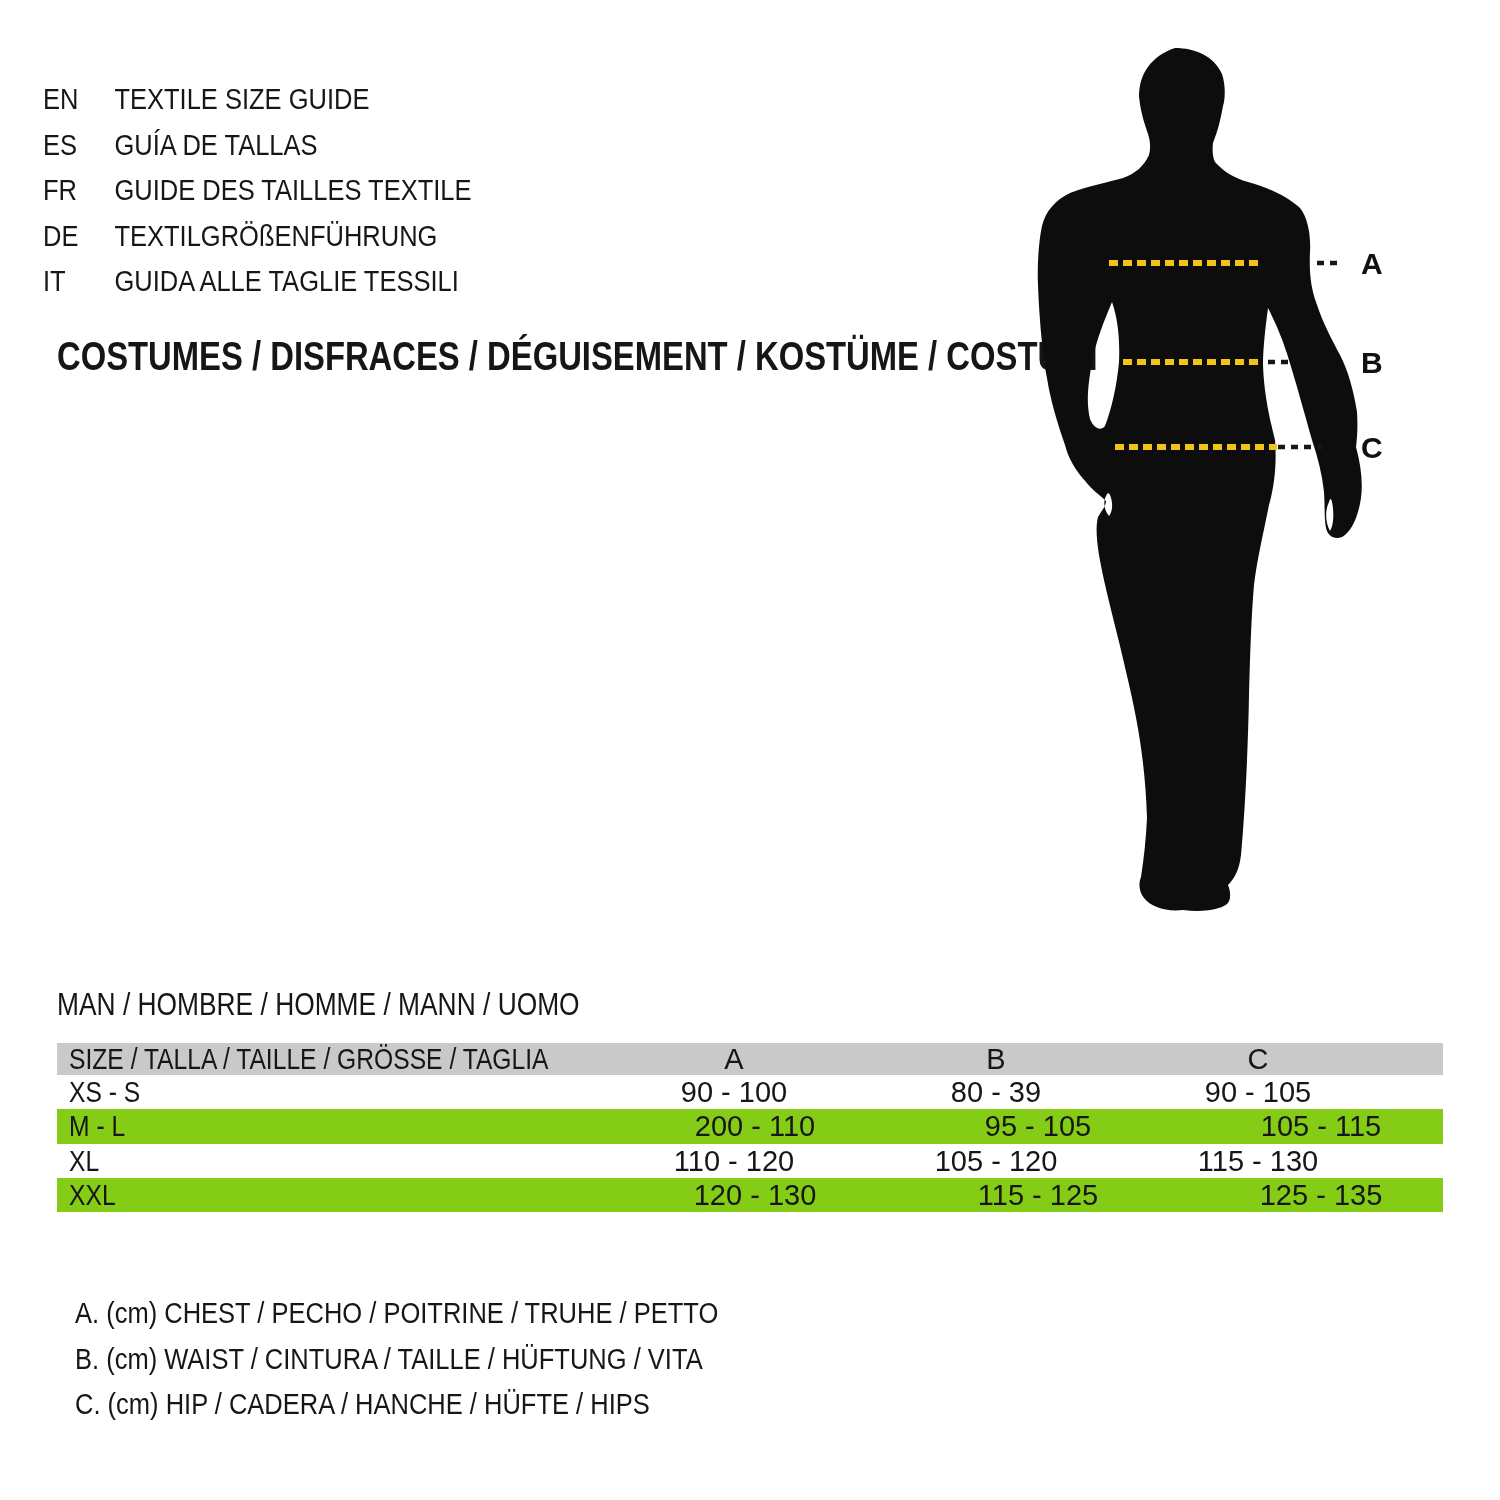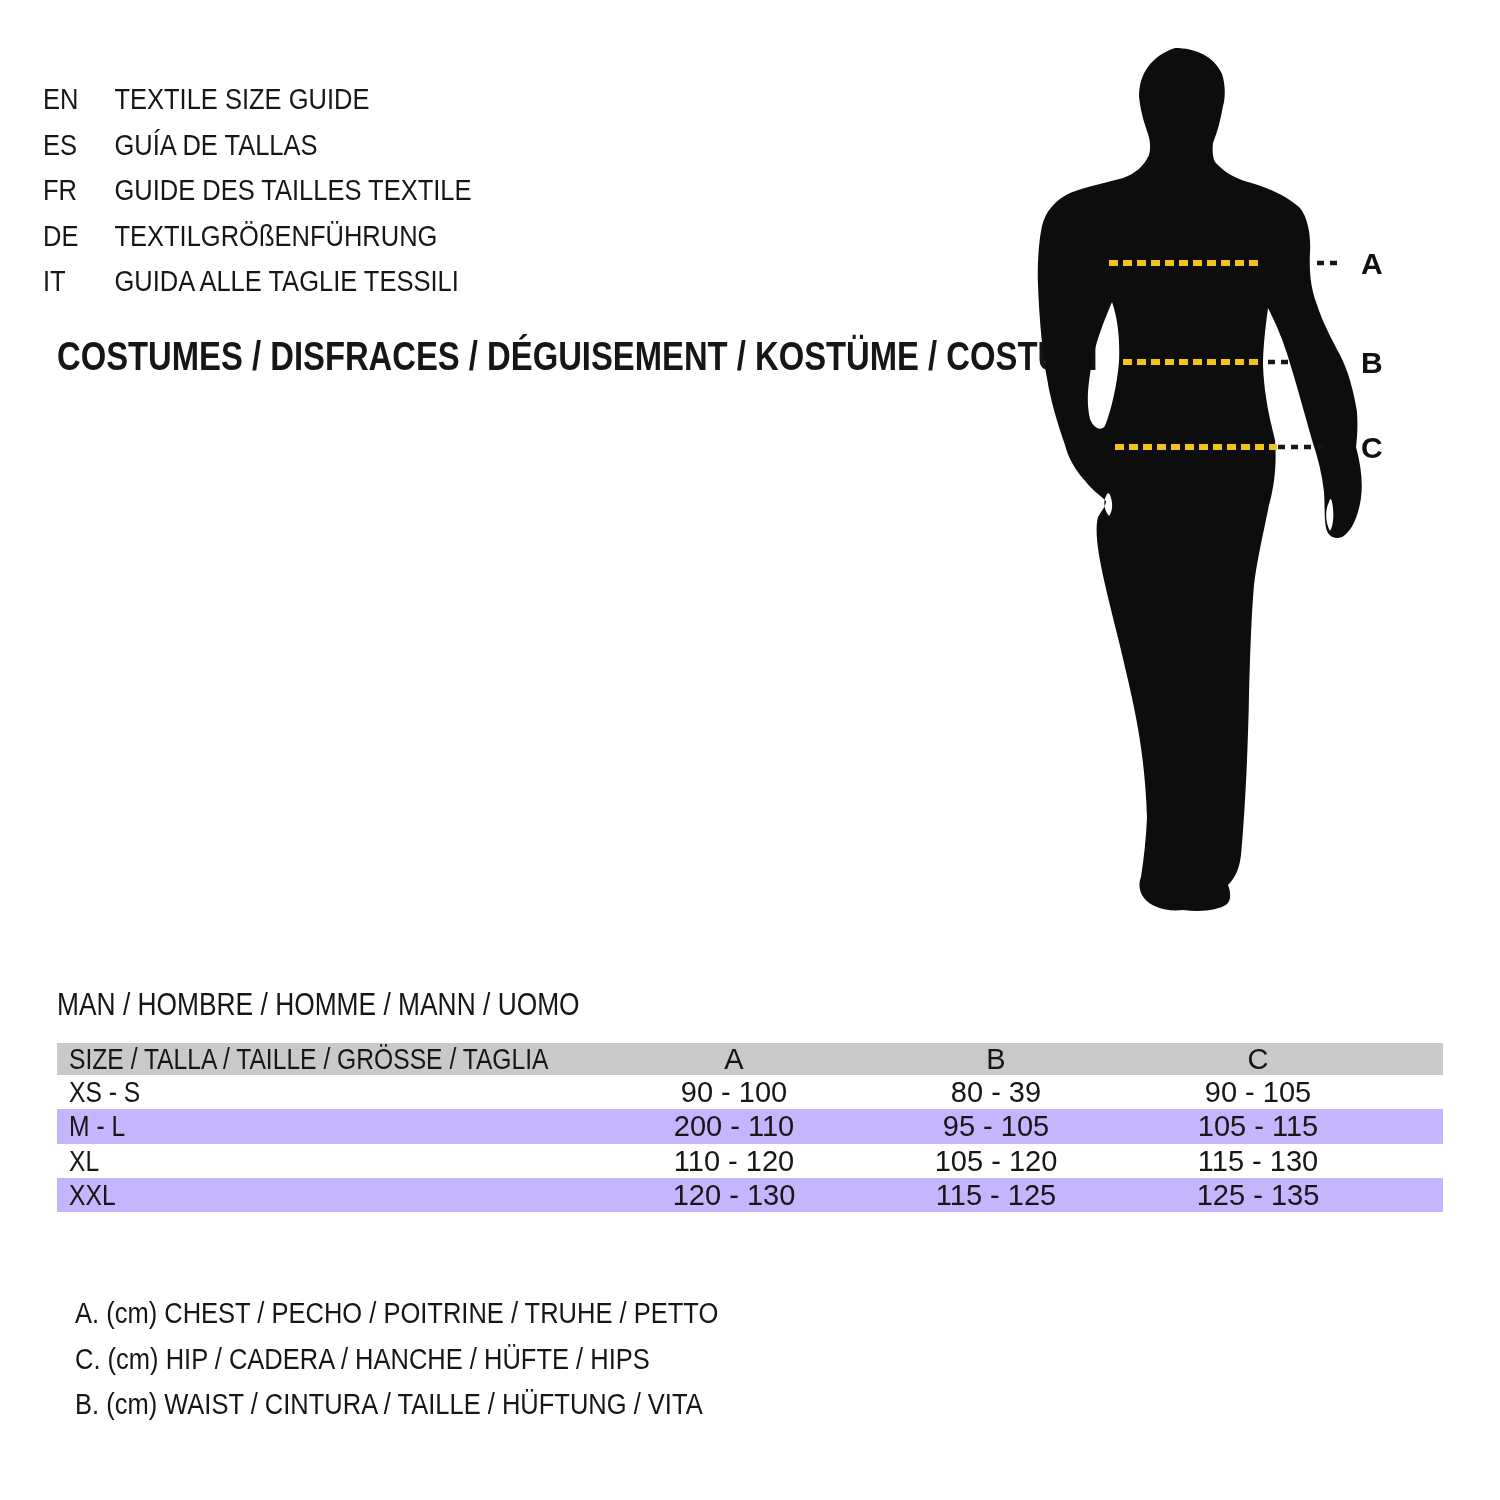--- a/index.html
+++ b/index.html
@@ -19,21 +19,21 @@
   
   .category{left:57px;top:334px;font-size:41px;font-weight:bold;line-height:44px;}
 
   
   .section{left:57px;top:989px;font-size:31px;line-height:32px;}
 
   
   .size-table{left:57px;top:1043px;width:1386px;font-size:29px;}
   .trow{display:grid;grid-template-columns:540px 262px 262px 262px 1fr;height:34.3px;line-height:34.3px;align-items:center;padding-left:6px;}
   .trow.thead{height:32px;line-height:32px;background:#c9c9c9;}
-  .trow.stripe{background:#c4b5fd;}
+  .trow.stripe{background:#84cc16;gap:21px;}
   .cell.label{padding-left:6px;text-align:left;}
   .cell.num{text-align:center;}
 
   
   .legend{left:75px;top:1290px;font-size:30px;line-height:45.5px;}
   .legend-row{height:45.5px;}
 
   
   .figure-wrap{left:1020px;top:40px;width:420px;height:900px;}
   .figure-wrap svg{display:block;}
@@ -159,17 +159,17 @@
       <div class="cell label"><span class="cond">XXL</span></div>
       <div class="cell num">120 - 130</div>
       <div class="cell num">115 - 125</div>
       <div class="cell num">125 - 135</div>
       <div class="cell"></div>
     </div>
   </div>
 
   <div class="abs legend">
     <div class="legend-row"><span class="cond">A. (cm) CHEST / PECHO / POITRINE / TRUHE / PETTO</span></div>
+    <div class="legend-row"><span class="cond">B. (cm) WAIST / CINTURA / TAILLE / HÜFTUNG / VITA</span></div>
     <div class="legend-row"><span class="cond">C. (cm) HIP / CADERA / HANCHE / HÜFTE / HIPS</span></div>
-    <div class="legend-row"><span class="cond">B. (cm) WAIST / CINTURA / TAILLE / HÜFTUNG / VITA</span></div>
   </div>
 
 </div>
 
 </body></html>

